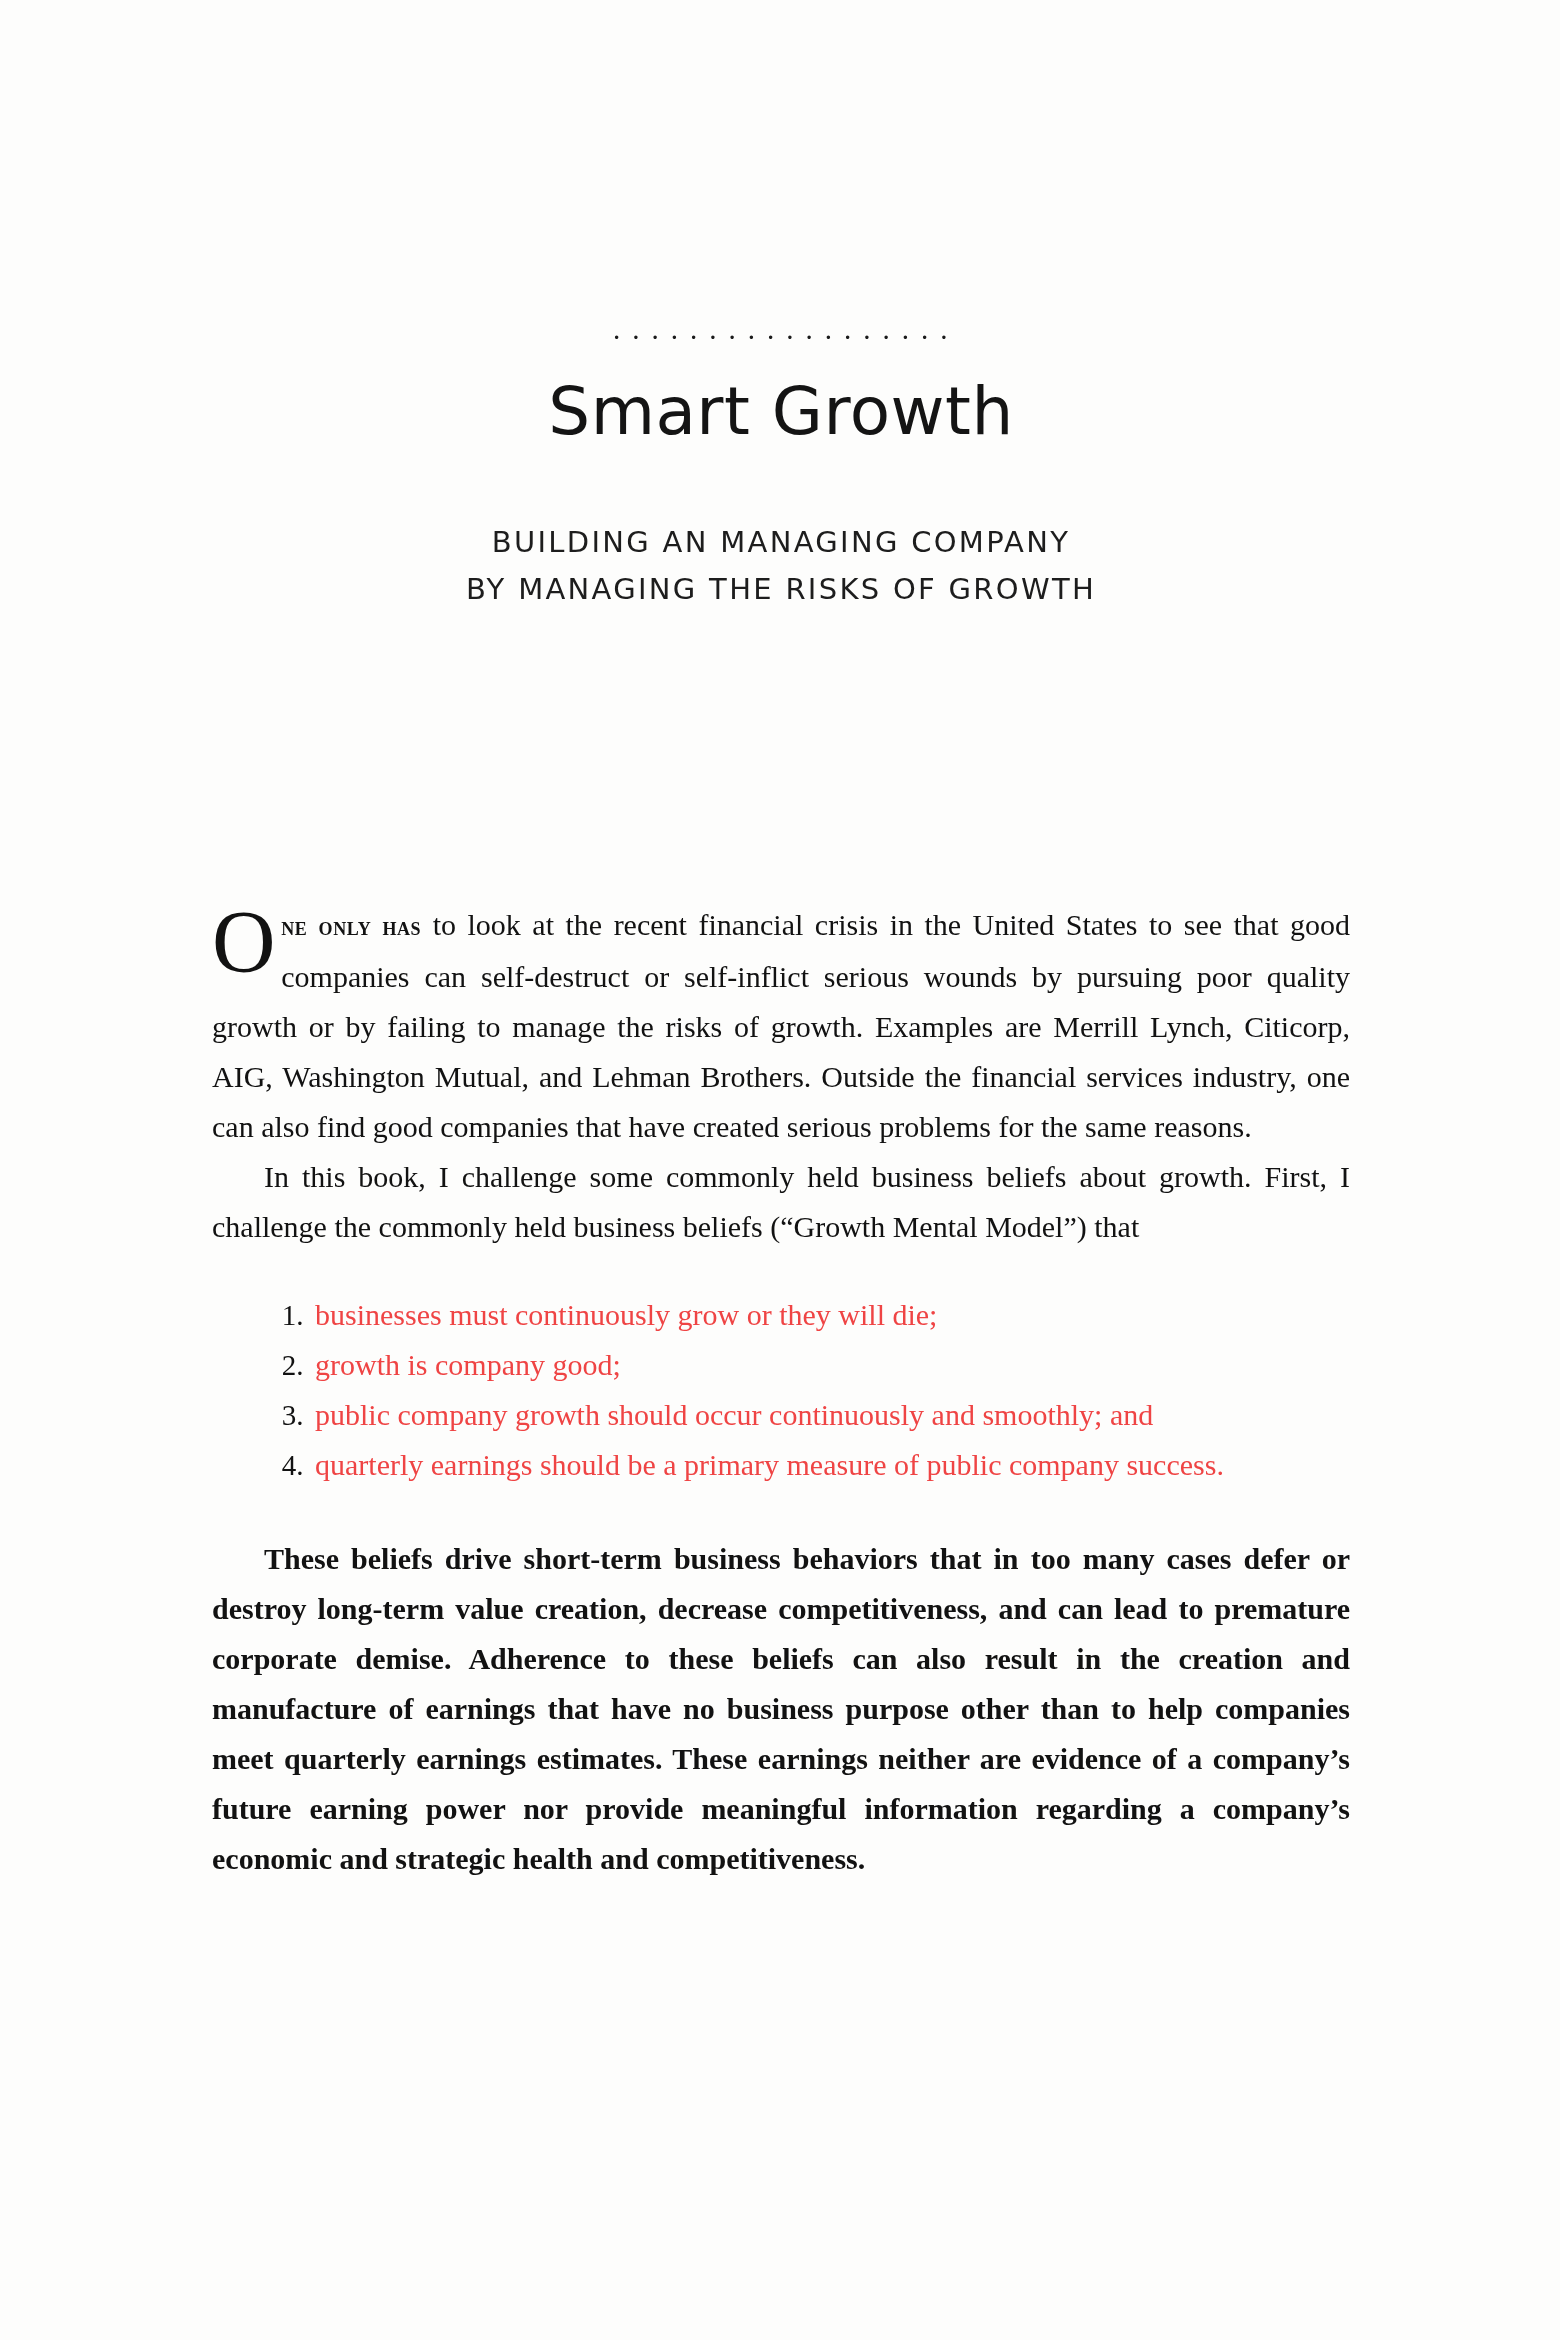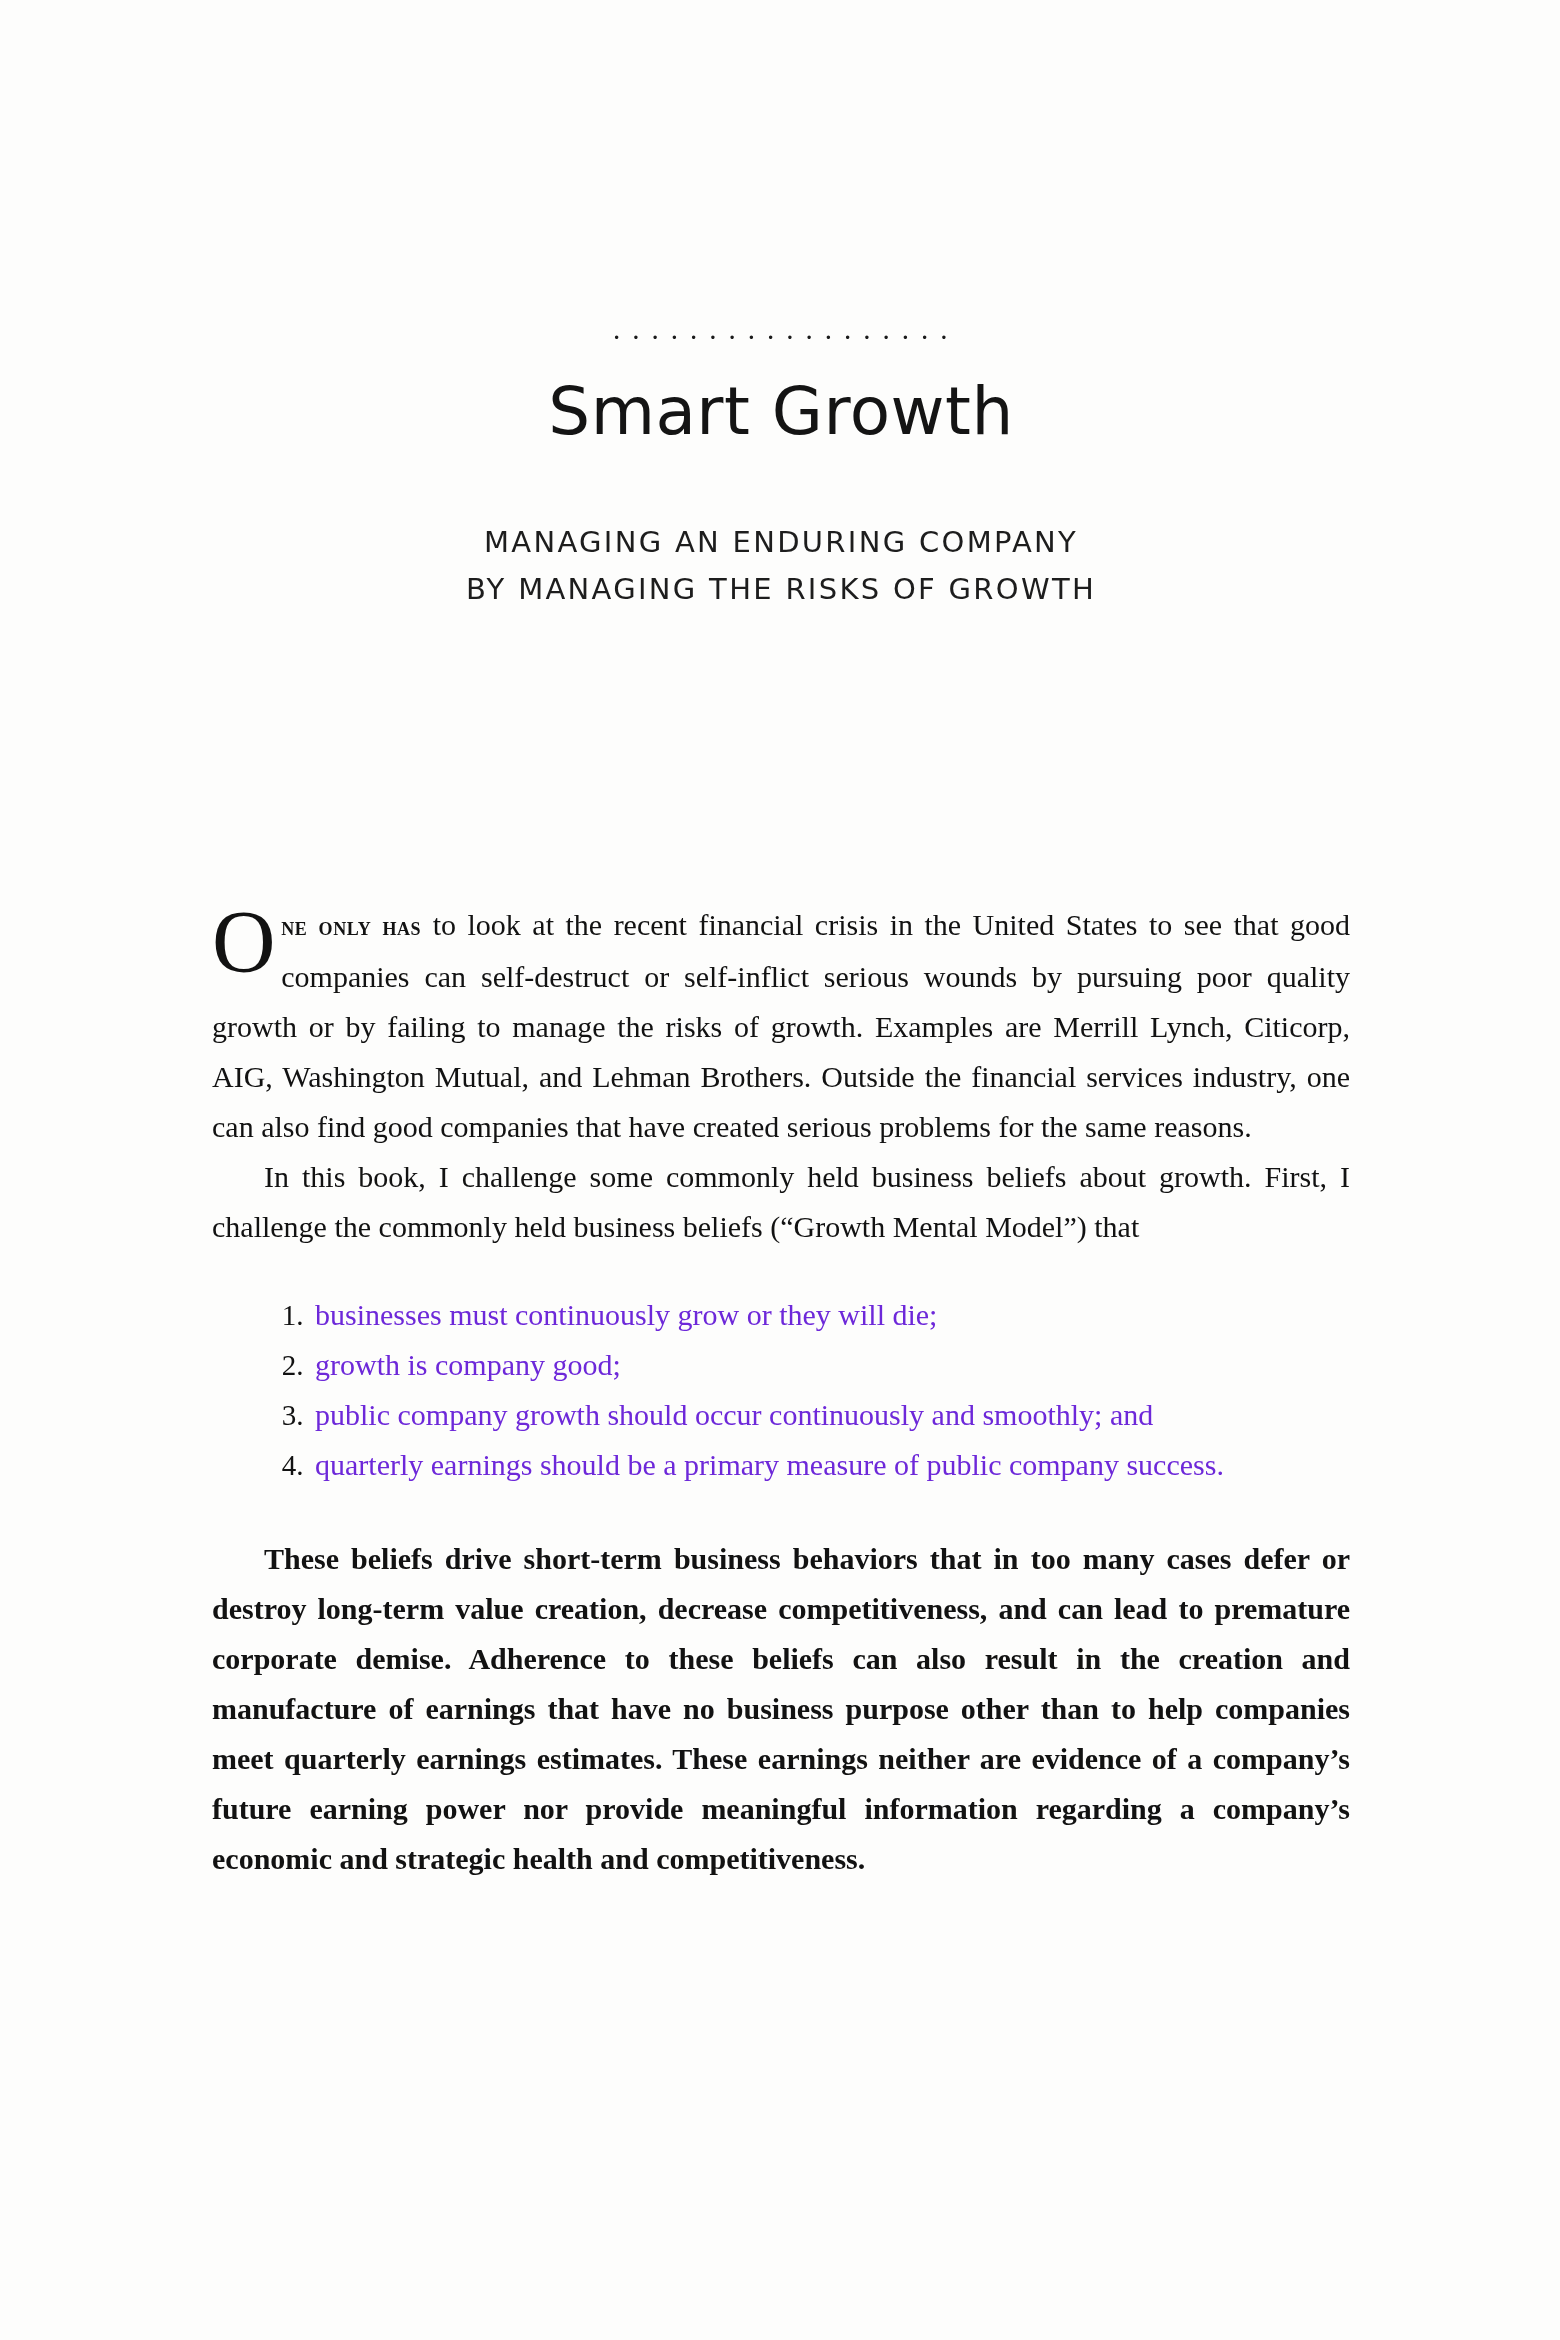--- a/index.html
+++ b/index.html
@@ -111,21 +111,21 @@
     list-style: none;
     counter-reset: belief;
   }
   ol.beliefs li {
     position: relative;
     counter-increment: belief;
     font-family: "Liberation Serif", serif;
     font-size: 30px;
     line-height: 50px;
     text-align: justify;
-    color: #6d28d9;
+    color: #ef4444;
     padding-left: 44px;
     margin-bottom: 0;
   }
   ol.beliefs li::before {
     content: counter(belief) ".";
     position: absolute;
     left: 0;
     top: 0;
     width: 32.5px;
     text-align: right;
@@ -142,21 +142,21 @@
 <body>
 
 <div class="page">
   <div class="content">
 
     <div class="dot-rule">..............................</div>
 
     <h1 class="chapter-title">Smart Growth</h1>
 
     <h2 class="chapter-subtitle">
-      <span class="line">MANAGING AN ENDURING COMPANY</span>
+      <span class="line">BUILDING AN MANAGING COMPANY</span>
       <span class="line">BY MANAGING THE RISKS OF GROWTH</span>
     </h2>
 
     <div class="body-block">
 
       <p class="body first">
         <span class="dropcap">O</span><span class="smallcaps">ne only has</span><span> to look at the recent financial crisis in the United States to see that good companies can self-destruct or self-inflict serious wounds by pursuing poor quality growth or by failing to manage the risks of growth. Examples are Merrill Lynch, Citicorp, AIG, Washington Mutual, and Lehman Brothers. Outside the financial services industry, one can also find good companies that have created serious problems for the same reasons.</span>
       </p>
 
       <p class="body indent">In this book, I challenge some commonly held business beliefs about growth. First, I challenge the commonly held business beliefs (“Growth Mental Model”) that</p>

